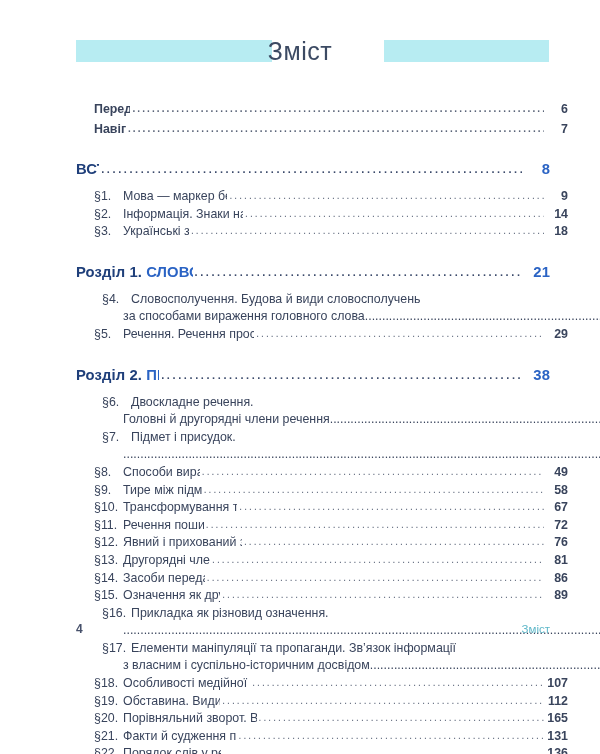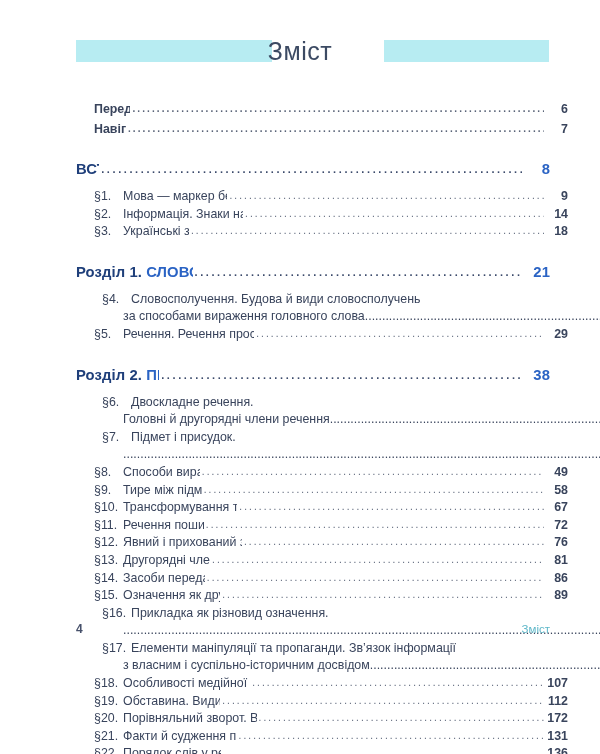--- a/index.html
+++ b/index.html
@@ -335,21 +335,21 @@
       <div class="row entry">
         <span class="num">§19.</span>
         <span class="label">Обставина. Види обставин за значенням</span>
         <span class="leader">................................................................................................................................................................</span>
         <span class="pageno">112</span>
       </div>
       <div class="row entry">
         <span class="num">§20.</span>
         <span class="label">Порівняльний зворот. Виділення порівняльних зворотів комами</span>
         <span class="leader">................................................................................................................................................................</span>
-        <span class="pageno">172</span>
+        <span class="pageno">165</span>
       </div>
       <div class="row entry">
         <span class="num">§21.</span>
         <span class="label">Факти й судження про них. Авторські інтерпретації</span>
         <span class="leader">................................................................................................................................................................</span>
         <span class="pageno">131</span>
       </div>
       <div class="row entry">
         <span class="num">§22.</span>
         <span class="label">Порядок слів у реченні. Логічний наголос.</span>

